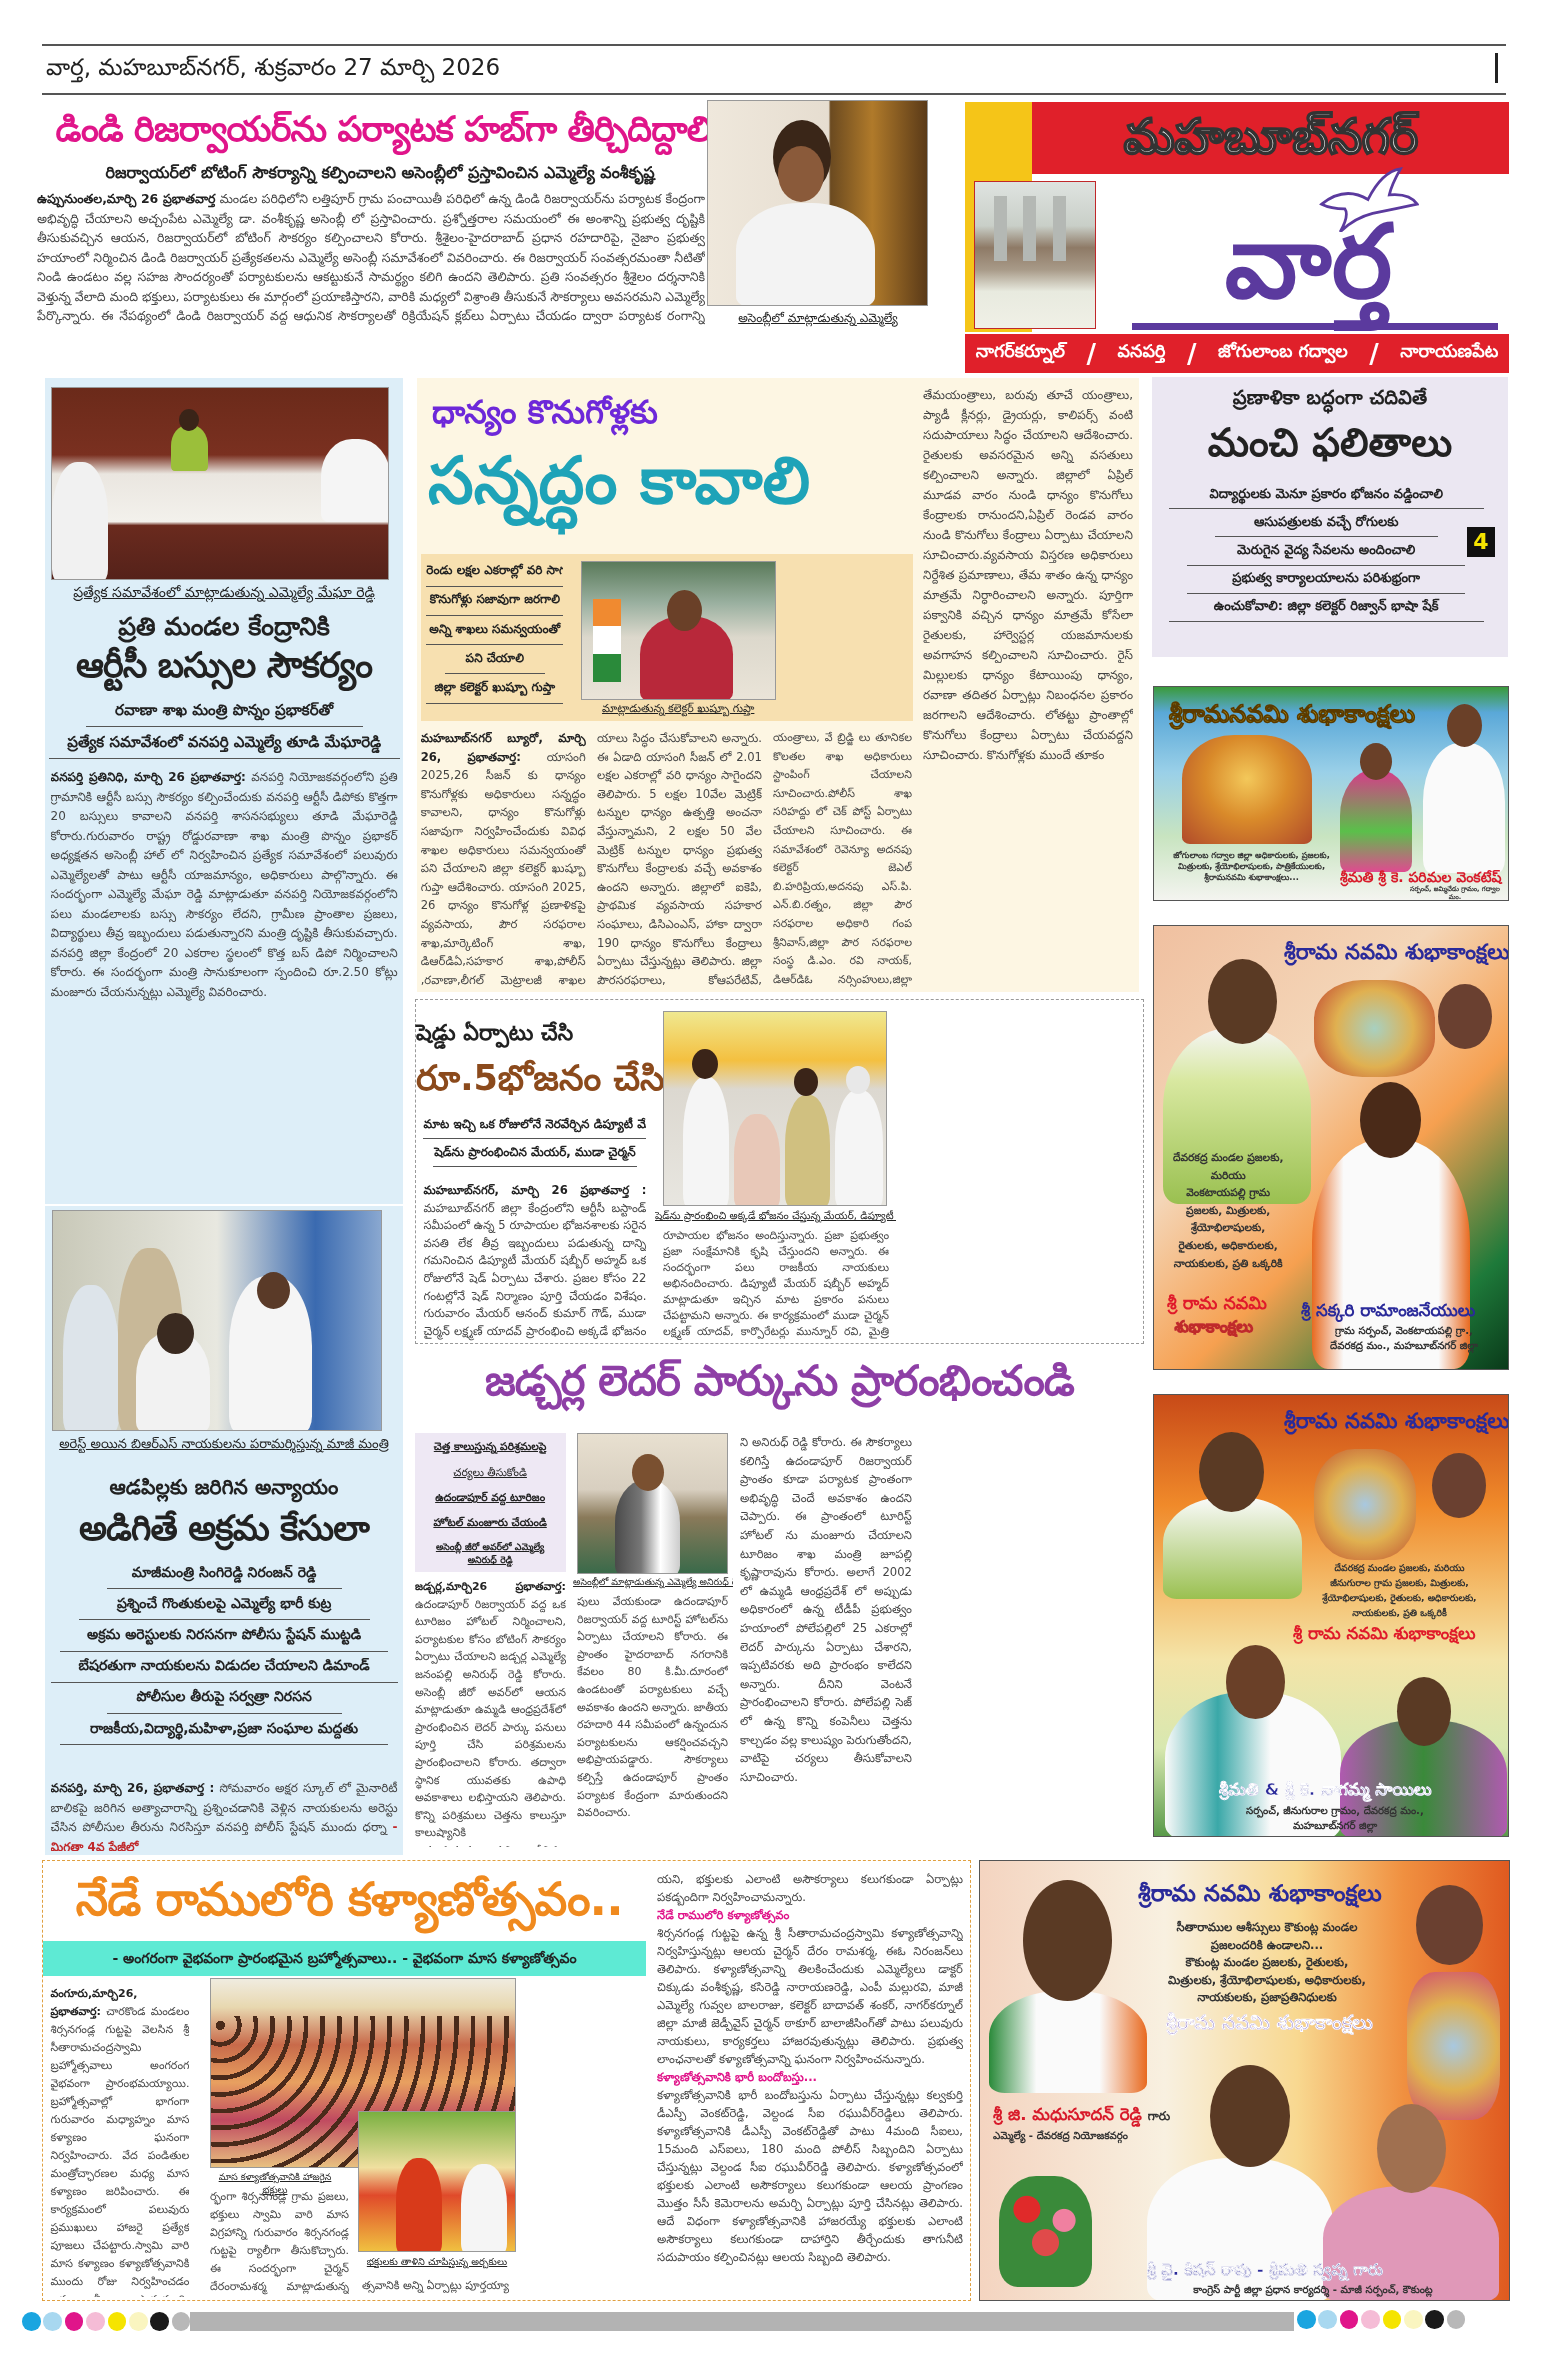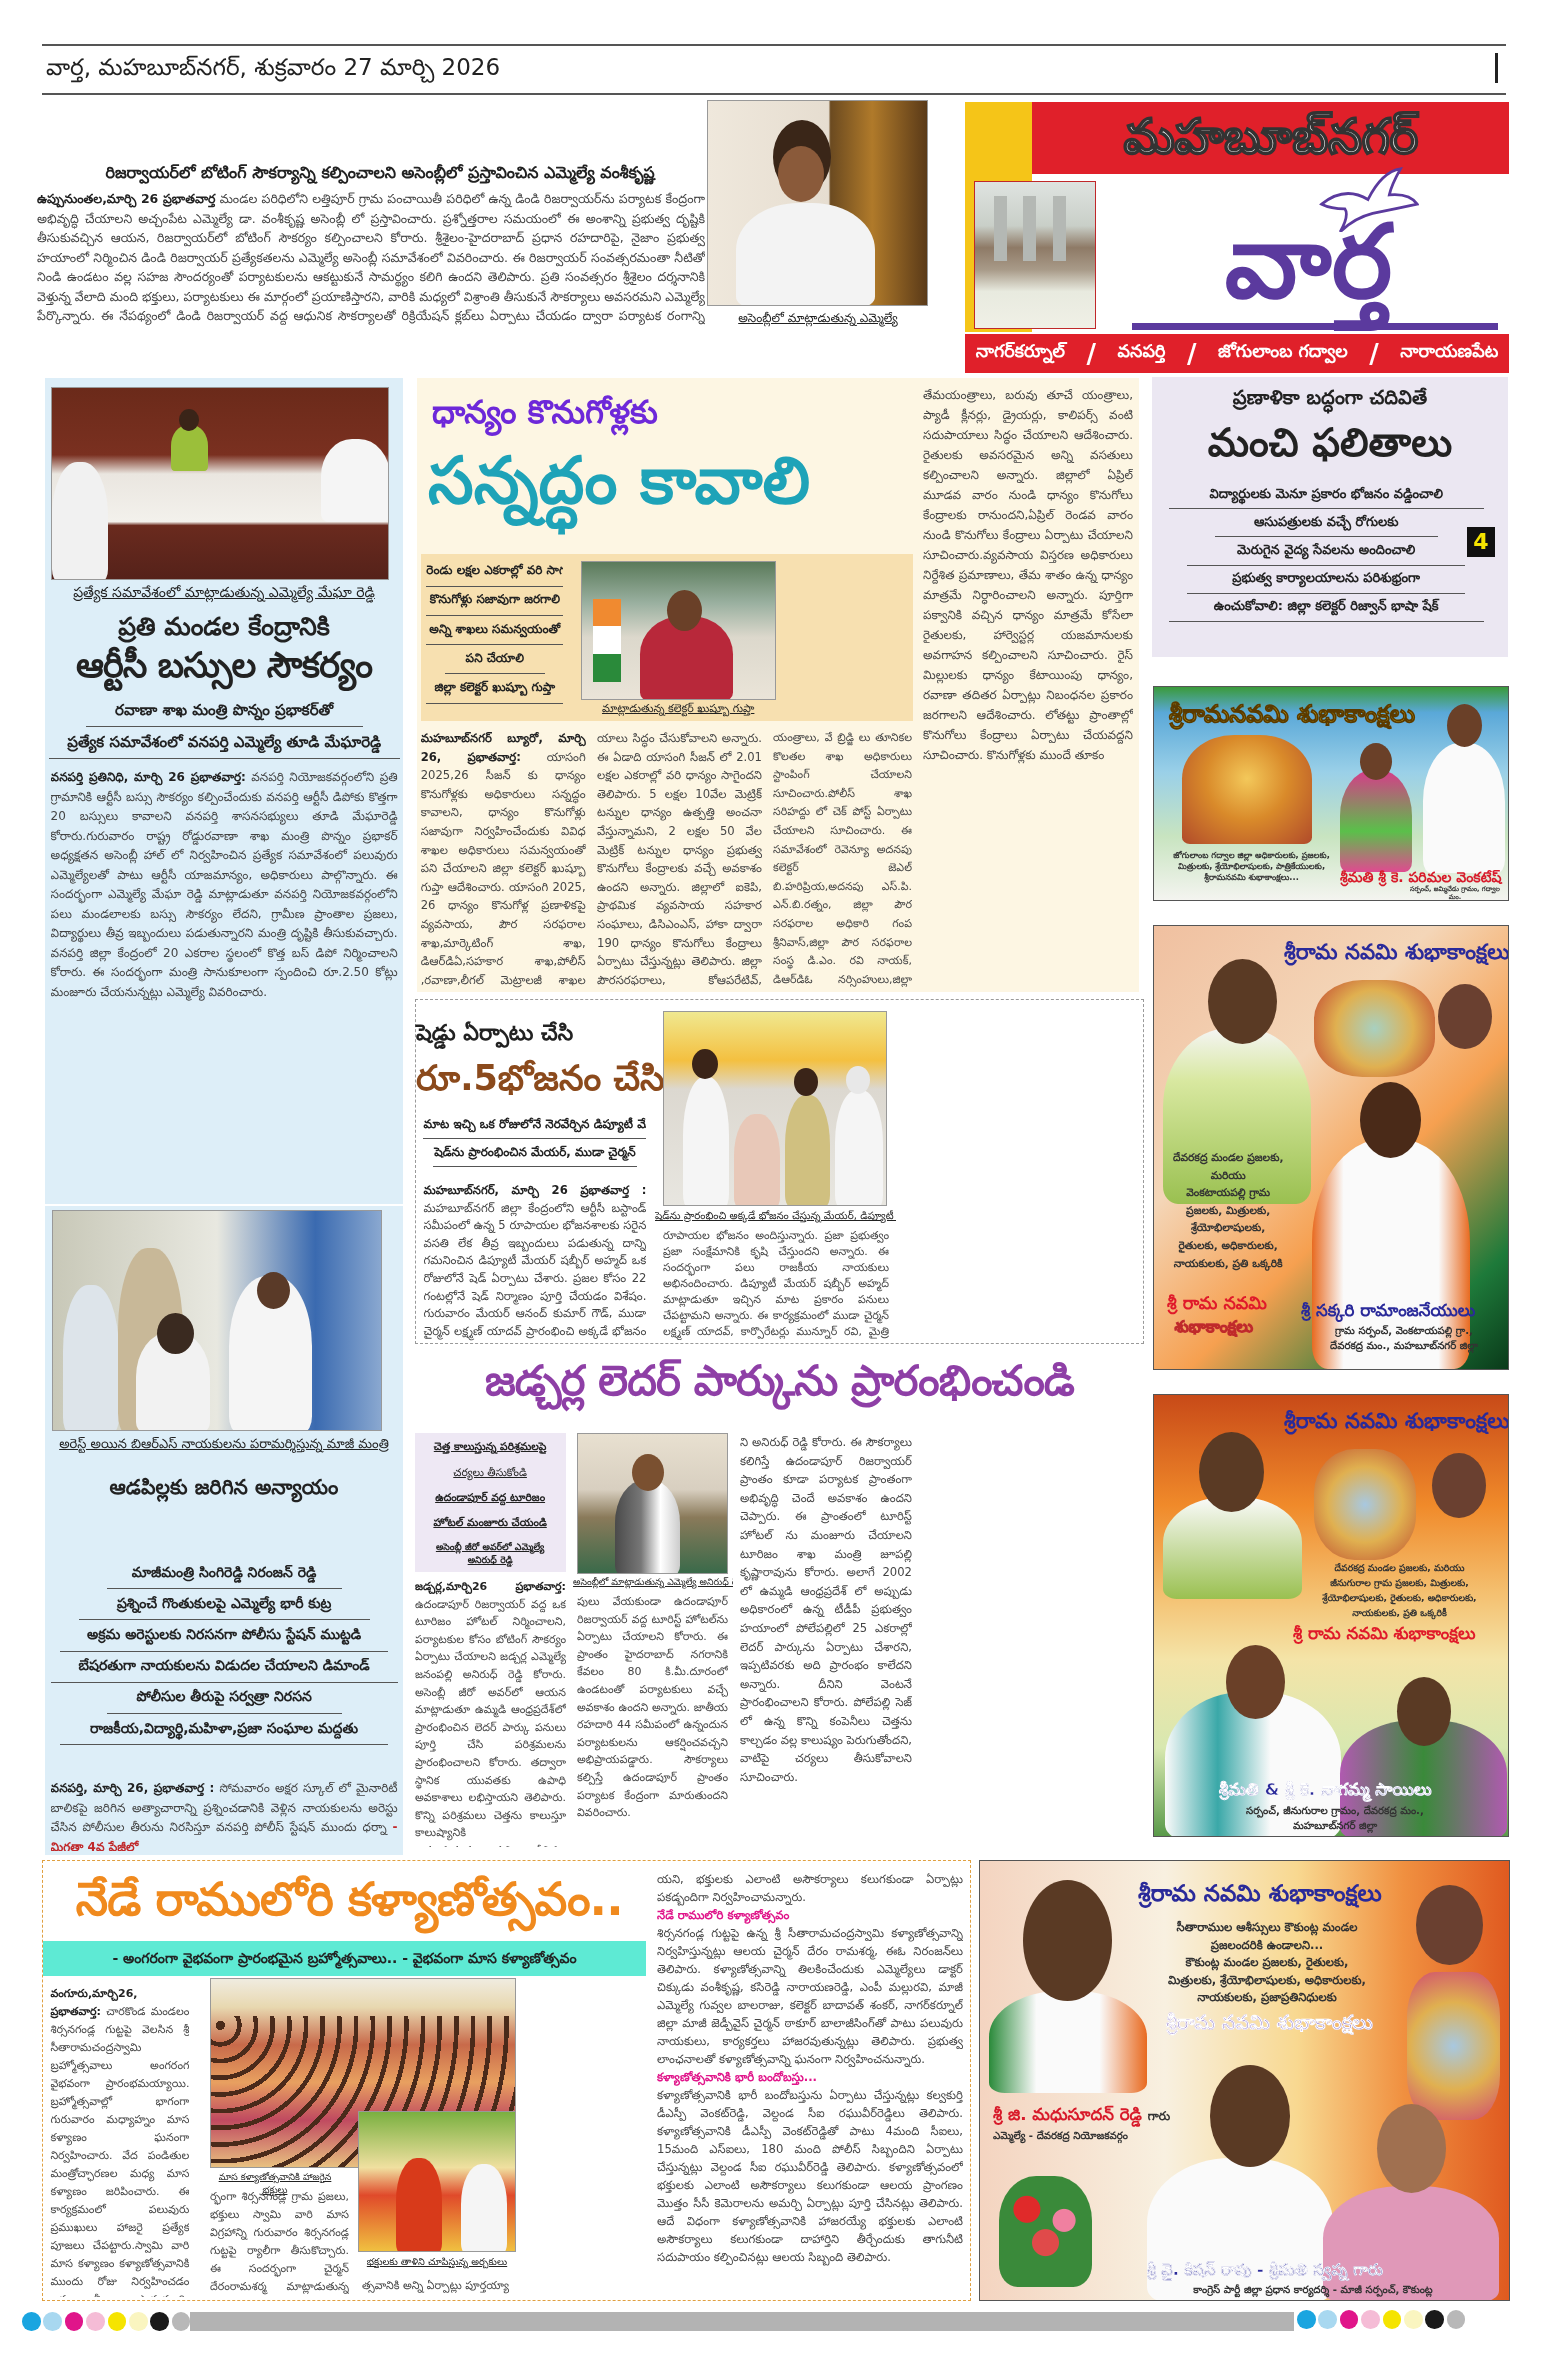--- a/index.html
+++ b/index.html
@@ -22,20 +22,21 @@
 </style>
 </head>
 <body>
 
 <div class="rule" style="left:42px; top:44px; width:1464px;"></div>
 <div class="abs" style="left:46px; top:54px; font-size:23px; color:#222; white-space:nowrap;">వార్త, మహబూబ్‌నగర్, శుక్రవారం 27 మార్చి 2026</div>
 <div class="abs" style="left:1495px; top:53px; width:2.8px; height:30px; background:#222;"></div>
 <div class="rule" style="left:42px; top:93px; width:1464px;"></div>
 
 <div class="abs" style="left:37px; top:100px; width:928px; height:269px;">
+  <div class="abs" style="left:18.6px; top:9.3px; width:640px; font-size:35px; font-weight:bold; color:#e0158a; text-align:center; white-space:nowrap; letter-spacing:-0.9px;">డిండి రిజర్వాయర్‌ను పర్యాటక హబ్‌గా తీర్చిదిద్దాలి</div>
   <div class="abs" style="left:18.6px; top:63px; width:649px; font-size:16px; font-weight:bold; text-align:center; white-space:nowrap; overflow:hidden;">రిజర్వాయర్‌లో బోటింగ్ సౌకర్యాన్ని కల్పించాలని అసెంబ్లీలో ప్రస్తావించిన ఎమ్మెల్యే వంశీకృష్ణ</div>
   <div class="abs small-text" style="left:0; top:89px; width:668px; height:139px; overflow:hidden; font-size:12.5px; line-height:19.5px;">
     <b>ఉప్పునుంతల,మార్చి 26 ప్రభాతవార్త</b>
     <span>మండల పరిధిలోని లత్తిపూర్ గ్రామ పంచాయితీ పరిధిలో ఉన్న డిండి రిజర్వాయర్‌ను పర్యాటక కేంద్రంగా అభివృద్ధి చేయాలని అచ్చంపేట ఎమ్మెల్యే డా. వంశీకృష్ణ అసెంబ్లీ లో ప్రస్తావించారు. ప్రశ్నోత్తరాల సమయంలో ఈ అంశాన్ని ప్రభుత్వ దృష్టికి తీసుకువచ్చిన ఆయన, రిజర్వాయర్‌లో బోటింగ్ సౌకర్యం కల్పించాలని కోరారు. శ్రీశైలం-హైదరాబాద్ ప్రధాన రహదారిపై, నైజాం ప్రభుత్వ హయాంలో నిర్మించిన డిండి రిజర్వాయర్ ప్రత్యేకతలను ఎమ్మెల్యే అసెంబ్లీ సమావేశంలో వివరించారు. ఈ రిజర్వాయర్ సంవత్సరమంతా నీటితో నిండి ఉండటం వల్ల సహజ సౌందర్యంతో పర్యాటకులను ఆకట్టుకునే సామర్థ్యం కలిగి ఉందని తెలిపారు. ప్రతి సంవత్సరం శ్రీశైలం దర్శనానికి వెళ్తున్న వేలాది మంది భక్తులు, పర్యాటకులు ఈ మార్గంలో ప్రయాణిస్తారని, వారికి మధ్యలో విశ్రాంతి తీసుకునే సౌకర్యాలు అవసరమని ఎమ్మెల్యే పేర్కొన్నారు. ఈ నేపథ్యంలో డిండి రిజర్వాయర్ వద్ద ఆధునిక సౌకర్యాలతో రిక్రియేషన్ క్లబ్‌లు ఏర్పాటు చేయడం ద్వారా పర్యాటక రంగాన్ని అభివృద్ధి చేయవచ్చని సూచించారు. అలాగే బోటింగ్ సౌకర్యం కల్పిస్తే కుటుంబాలతో వచ్చే పర్యాటకులకు మరింత ఆకర్షణీయంగా మారుతుందని, స్థానిక యువతకు ఉపాధి అవకాశాలు పెరుగుతాయని ఎమ్మెల్యే అభిప్రాయపడ్డారు. ఈ ప్రతిపాదనపై తగిన చర్యలు తీసుకోవాలని ఆయన విజ్ఞప్తి చేశారు. డిండి రిజర్వాయర్‌ను పర్యాటక హబ్‌గా తీర్చిదిద్దితే ప్రాంతీయ ఆర్థికాభివృద్ధికి దోహదపడుతుందని స్థానికులు ఆశాభావం వ్యక్తం చేస్తున్నారు.</span>
   </div>
   <div class="photo" style="left:670px; top:0; width:221px; height:206px; background:linear-gradient(90deg,#efe8dc 0%,#e6ddd0 55%,#6b4a20 56%,#b07a2a 75%,#5a3a18 100%);">
     <div class="head" style="left:65px; top:18.6px; width:58px; height:74px; background:#3a2618;"></div>
     <div class="head" style="left:70px; top:45px; width:46px; height:56px; background:#8a5a3a;"></div>
     <div class="person" style="left:28px; top:102px; width:139px; height:104px; background:#f3f3f3;"></div>
   </div>
@@ -93,20 +94,21 @@
   <div class="photo" style="left:7.4px; top:3.7px; width:330px; height:221px; background:linear-gradient(90deg,#c8c8b8 0%,#e8e8e0 50%,#3a6ab0 80%,#8aa8d0 100%);">
     <div class="person" style="left:9.3px; top:74px; width:56px; height:147px; background:#dde4ea;"></div>
     <div class="person" style="left:65px; top:37px; width:65px; height:184px; background:#c8b898;"></div>
     <div class="person" style="left:83px; top:121px; width:74px; height:100px; background:#f2f2f2;"></div>
     <div class="person" style="left:176px; top:65px; width:83px; height:156px; background:#f5f5f5;"></div>
     <div class="head" style="left:104px; top:102px; width:37px; height:41px; background:#3a2a20;"></div>
     <div class="head" style="left:204px; top:61px; width:33px; height:37px; background:#5a3a28;"></div>
   </div>
   <div class="caption" style="left:0; top:230px; width:358px; font-size:13px;">అరెస్ట్ అయిన బిఆర్ఎస్ నాయకులను పరామర్శిస్తున్న మాజీ మంత్రి</div>
   <div class="abs" style="left:0; top:269px; width:358px; text-align:center; font-size:20.4px; font-weight:bold; white-space:nowrap;">ఆడపిల్లకు జరిగిన అన్యాయం</div>
+  <div class="abs" style="left:0; top:302px; width:358px; text-align:center; font-size:35px; font-weight:bold; white-space:nowrap; letter-spacing:-0.9px;">అడిగితే అక్రమ కేసులా</div>
   <div class="abs" style="left:5.6px; top:352px; width:347px;">
     <div class="sub-line" style="font-size:14px; margin:0 56px;">మాజీమంత్రి సింగిరెడ్డి నిరంజన్ రెడ్డి</div>
     <div class="sub-line" style="font-size:14px; margin:0 28px;">ప్రశ్నించే గొంతుకులపై ఎమ్మెల్యే భారీ కుట్ర</div>
     <div class="sub-line" style="font-size:14px; margin:0 9.3px;">అక్రమ అరెస్టులకు నిరసనగా పోలీసు స్టేషన్ ముట్టడి</div>
     <div class="sub-line" style="font-size:14px;">బేషరతుగా నాయకులను విడుదల చేయాలని డిమాండ్</div>
     <div class="sub-line" style="font-size:14px; margin:0 56px;">పోలీసుల తీరుపై సర్వత్రా నిరసన</div>
     <div class="sub-line" style="font-size:14px; margin:0 9.3px;">రాజకీయ,విద్యార్థి,మహిళా,ప్రజా సంఘాల మద్దతు</div>
   </div>
   <div class="col-text small-text" style="left:5.6px; top:573px; width:347px; height:72px; font-size:12px; line-height:19.5px;">
     <b>వనపర్తి, మార్చి 26, ప్రభాతవార్త :</b>

